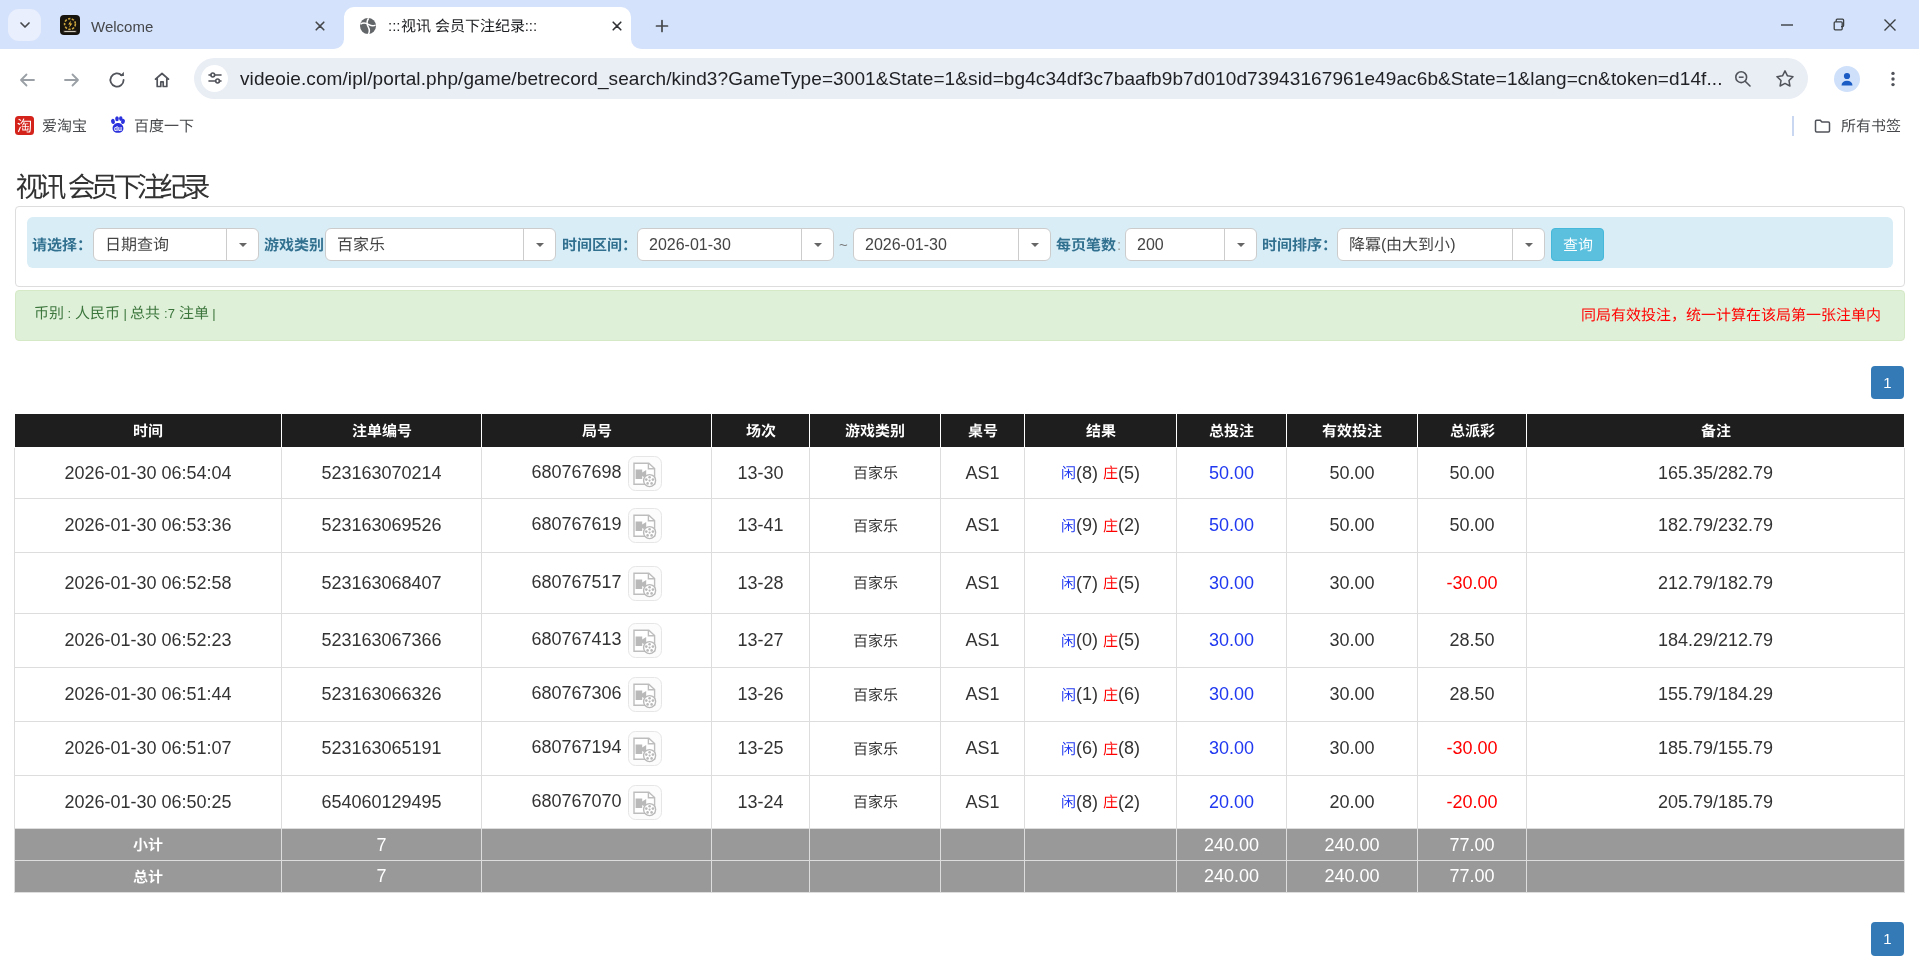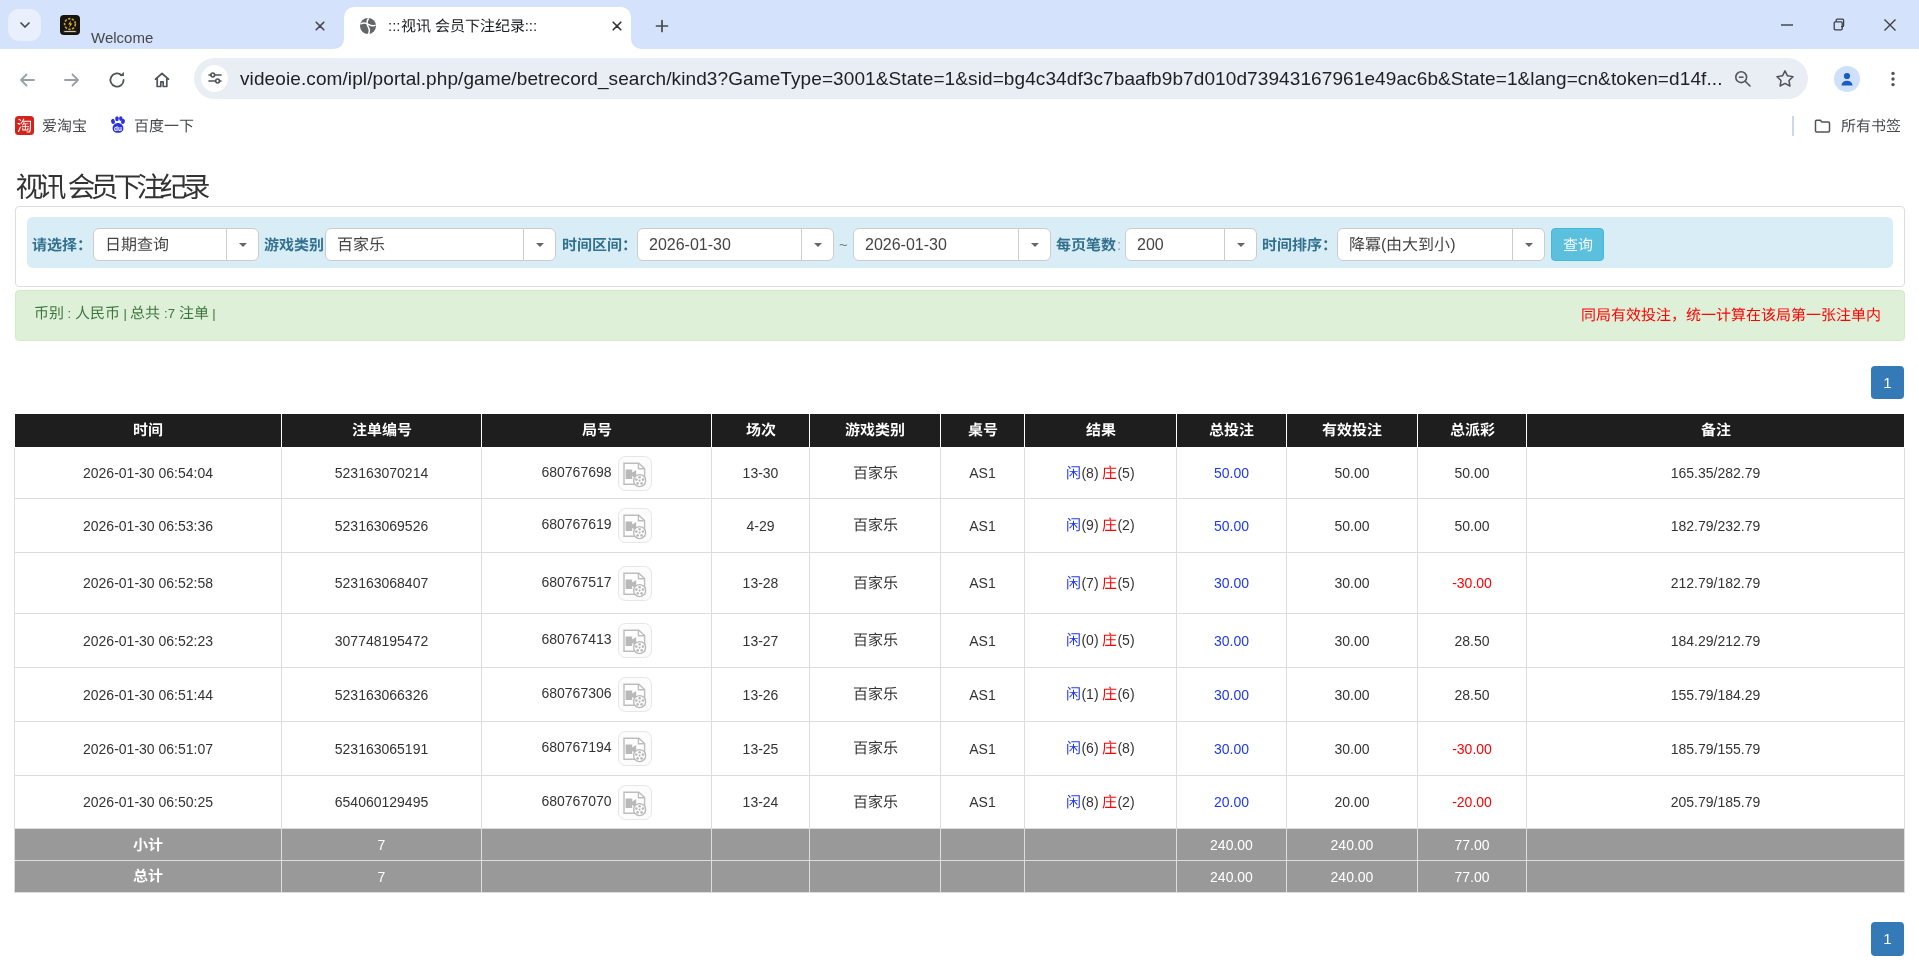--- a/index.html
+++ b/index.html
@@ -23,21 +23,21 @@
 .selt{position:absolute;left:11px;top:0;height:18px;line-height:31px;font-size:16px;color:#444;white-space:nowrap}
 .selarr{position:absolute;right:0;top:0;width:32px;height:31px;border-left:1px solid #ccc}
 .caret{position:absolute;left:12px;top:14px;width:0;height:0;border-left:4.5px solid transparent;border-right:4.5px solid transparent;border-top:4.5px solid #666}
 #qbtn{position:absolute;left:1551px;top:228px;width:53px;height:33px;background:#5bc0de;border:1px solid #46b8da;border-radius:4px;color:#fff;text-align:center;line-height:31px}
 #greenbar{position:absolute;left:15px;top:290px;width:1890px;height:51px;background:#dff0d8;border:1px solid #d6e9c6;border-radius:4px}
 #gtext{position:absolute;left:18px;top:14px;color:#3c763d;font-size:13px}
 #rtext{position:absolute;right:23px;top:15px;color:#f00}
 .pg{position:absolute;left:1871px;width:33px;height:33px;background:#337ab7;border-radius:4px;color:#fff;font-size:15px;text-align:center;line-height:33px}
 #t1{position:absolute;left:14px;top:413px}
 #t2{position:absolute;left:14px;top:860px}
-#t1,#t2{border-collapse:collapse;table-layout:fixed;width:1890px;font-size:14px;color:#333}
+#t1,#t2{border-collapse:collapse;table-layout:fixed;width:1890px;font-size:18px;color:#333}
 #t1 th{background:#1e1e1e;color:#fff;border:1px solid #fff;font-weight:bold}
 #t1 td,#t2 td{border:1px solid #ddd;text-align:center;vertical-align:middle}
 tr.sum td{background:#999;color:#fff;border-color:#fff}
 .gidw{white-space:nowrap}
 .filmbtn{display:inline-block;width:34px;height:35px;vertical-align:middle;margin-left:6px}
 .xian{color:#2038f0}
 .zhuang{color:#f00}
 .blue{color:#2038f0}
 .red{color:#f00}
 </style></head><body>
@@ -137,21 +137,21 @@
 <div id="chevbtn"><svg width="14" height="14" viewBox="0 0 14 14" style="margin-top:9px">
       <path d="M3 5 l4 4 4-4" fill="none" stroke="#46484c" stroke-width="1.7" stroke-linecap="round" stroke-linejoin="round"></path>
     </svg></div>
 <svg class="abs" style="left:60px;top:15px" width="20" height="20" viewBox="0 0 20 20">
 <rect width="20" height="20" rx="4" fill="#17130d"></rect>
 <circle cx="10" cy="9" r="5.4" fill="none" stroke="#caa43c" stroke-width="1.6" stroke-dasharray="2.4 1.4"></circle>
 <path d="M10.8 5.5 l-2.6 4 h2 l-1.4 3.6 3.6-4.6 h-2 z" fill="#e8b93e"></path>
 <rect x="3" y="15.2" width="14" height="2.6" rx="1.3" fill="#3a342a"></rect>
     <rect x="4.2" y="15.9" width="11.6" height="1.2" rx="0.6" fill="#cfc8bd"></rect>
   </svg>
-<span class="abs" style="left:91px;top:29px;font-size:15px;color:#45474a">Welcome</span>
+<span class="abs" style="left:91px;top:18px;font-size:15px;color:#45474a">Welcome</span>
 <svg class="abs" style="left:313px;top:19px" width="14" height="14" viewBox="0 0 14 14">
     <path d="M3.2 3.2 L10.8 10.8 M10.8 3.2 L3.2 10.8" stroke="#45474a" stroke-width="1.6" stroke-linecap="round"></path>
   </svg>
 <div id="activetab"></div>
 <div style="position:absolute;left:334px;top:39px;width:10px;height:10px;background:#fff"></div>
 <div style="position:absolute;left:334px;top:39px;width:10px;height:10px;background:#d5e2fb;border-bottom-right-radius:10px"></div>
 <div style="position:absolute;left:631px;top:39px;width:10px;height:10px;background:#fff"></div>
 <div style="position:absolute;left:631px;top:39px;width:10px;height:10px;background:#d5e2fb;border-bottom-left-radius:10px"></div>
 <svg class="abs" style="left:359px;top:17px" width="18" height="18" viewBox="0 0 18 18">
 <circle cx="9" cy="9" r="8" fill="#636669"></circle>
@@ -539,21 +539,21 @@
                 </g>
 <path fill="#b9b9b9" d="M7.6 13.6 h6.6 v3 l4-2.6 v8.6 l-4-2.6 v3 h-6.6 z"></path>
 <circle cx="21.6" cy="24.6" r="6" fill="#fff" stroke="#b9b9b9" stroke-width="1.4"></circle>
 <circle cx="21.6" cy="24.6" r="1.1" fill="#b9b9b9"></circle>
                 <circle cx="21.6" cy="21.2" r="1.3" fill="#b9b9b9"></circle>
                 <circle cx="24.9" cy="23.6" r="1.3" fill="#b9b9b9"></circle>
                 <circle cx="23.6" cy="27.4" r="1.3" fill="#b9b9b9"></circle>
                 <circle cx="19.6" cy="27.4" r="1.3" fill="#b9b9b9"></circle>
                 <circle cx="18.3" cy="23.6" r="1.3" fill="#b9b9b9"></circle>
 </svg></span></span></td>
-        <td>4-29</td>
+        <td>13-41</td>
         <td><svg class="cj" style="width:45.0px;height:15px;vertical-align:-1.8px" viewBox="0 -880 3000 1000" fill="currentColor">
             <use href="#g40"></use>
             <use href="#g19" x="1000"></use>
             <use href="#g4" x="2000"></use>
           </svg></td>
         <td>AS1</td>
         <td><span class="xian"><svg class="cj" style="width:15.0px;height:15px;vertical-align:-1.8px" viewBox="0 -880 1000 1000" fill="currentColor">
               <use href="#g51"></use>
             </svg></span>(9) <span class="zhuang"><svg class="cj" style="width:15.0px;height:15px;vertical-align:-1.8px" viewBox="0 -880 1000 1000" fill="currentColor">
               <use href="#g23"></use>
@@ -593,21 +593,21 @@
             </svg></span>(7) <span class="zhuang"><svg class="cj" style="width:15.0px;height:15px;vertical-align:-1.8px" viewBox="0 -880 1000 1000" fill="currentColor">
               <use href="#g23"></use>
             </svg></span>(5)</td>
         <td class="blue">30.00</td>
         <td>30.00</td>
         <td class="red">-30.00</td>
         <td>212.79/182.79</td>
       </tr>
       <tr style="height:54px">
         <td>2026-01-30 06:52:23</td>
-        <td>307748195472</td>
+        <td>523163067366</td>
         <td><span class="gidw">680767413<span class="filmbtn"><svg width="34" height="35" viewBox="0 0 34 35">
 <rect x="0.5" y="0.5" width="33" height="34" rx="7" fill="#fcfcfc" stroke="#e6e6e6"></rect>
 <g stroke="#bdbdbd" fill="#fff" stroke-width="1.4">
                   <path d="M6 7.2 h14.8 L26.6 12.6 v15.6 H6 z"></path>
                   <path d="M20.4 7.2 v5.6 h6.2" fill="none"></path>
                 </g>
 <path fill="#b9b9b9" d="M7.6 13.6 h6.6 v3 l4-2.6 v8.6 l-4-2.6 v3 h-6.6 z"></path>
 <circle cx="21.6" cy="24.6" r="6" fill="#fff" stroke="#b9b9b9" stroke-width="1.4"></circle>
 <circle cx="21.6" cy="24.6" r="1.1" fill="#b9b9b9"></circle>
                 <circle cx="21.6" cy="21.2" r="1.3" fill="#b9b9b9"></circle>

